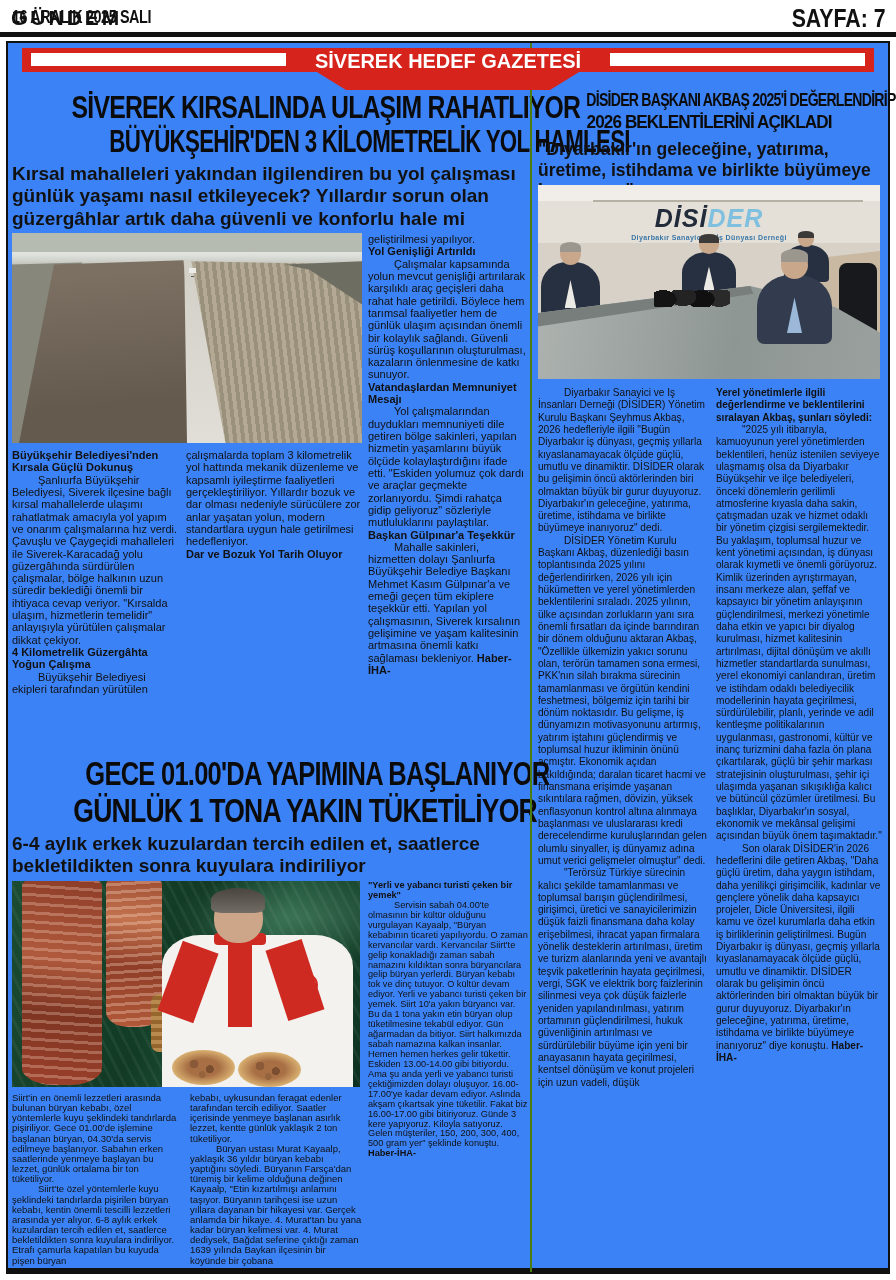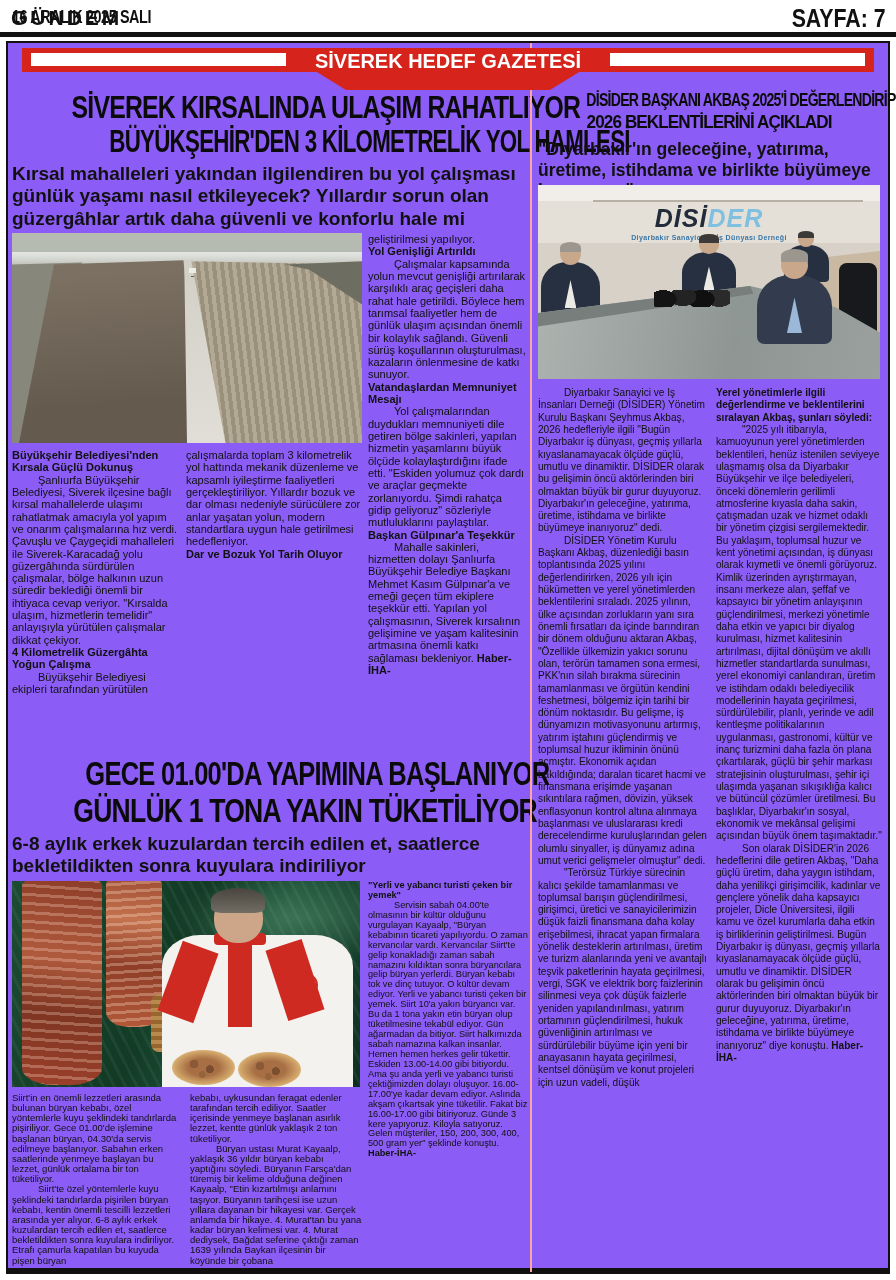--- a/index.html
+++ b/index.html
@@ -3,32 +3,32 @@
 <meta charset="utf-8">
 <style>
   *{margin:0;padding:0;box-sizing:border-box}
   html,body{width:896px;height:1280px}
   body{font-family:"Liberation Sans",sans-serif;background:#fff;color:#111;position:relative;overflow:hidden}
   .hdr{position:absolute;top:0;left:0;width:896px;height:32px;background:#fff}
   .hdr .date{position:absolute;left:12px;top:7px;font-size:18px;font-weight:bold;transform:scaleX(.8);transform-origin:left;white-space:nowrap;letter-spacing:-.5px}
   .hdr .sec{position:absolute;left:11px;right:0;top:6px;text-align:left;font-size:21px;font-weight:bold;letter-spacing:3px}
   .hdr .pg{position:absolute;right:10px;top:3px;font-size:26px;font-weight:bold;transform:scaleX(.82);transform-origin:right;white-space:nowrap}
   .rule{position:absolute;top:32px;left:0;width:896px;height:5px;background:#111}
-  .box{position:absolute;left:6px;top:41px;width:884px;height:1233px;border:2px solid #111;border-bottom-width:6px;background:#8b5cf6}
+  .box{position:absolute;left:6px;top:41px;width:884px;height:1233px;border:2px solid #111;border-bottom-width:6px;background:#3b82f6}
   
   .ribbon{position:absolute;left:14px;top:5px;width:852px;height:42px;z-index:5}
   .ribbon .bar{position:absolute;top:0;left:0;right:0;height:24px;background:#d6231c}
   .ribbon .wl{position:absolute;top:5px;left:9px;width:255px;height:13px;background:#fff}
   .ribbon .wr{position:absolute;top:5px;right:9px;width:255px;height:13px;background:#fff}
   .ribbon .ctr{position:absolute;left:50%;top:0;transform:translateX(-50%);width:340px;height:42px;background:#d6231c;-webkit-clip-path:polygon(0 0,100% 0,80% 100%,20% 100%);clip-path:polygon(0 0,100% 0,80% 100%,20% 100%)}
   .ribbon .ttl{position:absolute;left:0;right:0;top:1px;text-align:center;color:#fff;font-size:21px;font-weight:bold;white-space:nowrap}
   .ribbon .ttl span{display:inline-block;transform:scaleX(.95)}
   
   .lcol{position:absolute;left:0;top:0;width:522px;height:1229px}
-  .rcol{position:absolute;left:522px;top:0;width:358px;height:1229px;border-left:2px solid #fca5a5}
+  .rcol{position:absolute;left:522px;top:0;width:358px;height:1229px;border-left:2px solid #4d7c0f}
   
   .hl{position:absolute;text-align:center;font-weight:bold;white-space:nowrap;color:#0b0b0b}
   .hl span{display:inline-block;transform:scaleX(var(--sx,1));transform-origin:center;letter-spacing:-1px}
   .sub{position:absolute;font-weight:bold;line-height:1.18;color:#111}
   
   .colbox{position:absolute;overflow:hidden}
   .colbox p{margin:0}
   .b{font-weight:bold}
   .ind{text-indent:26px}
   .a1t{font-size:11px;line-height:1.12}
@@ -156,21 +156,21 @@
         <p class="b">Vatandaşlardan Memnuniyet Mesajı</p>
         <p class="ind">Yol çalışmalarından duydukları memnuniyeti dile getiren bölge sakinleri, yapılan hizmetin yaşamlarını büyük ölçüde kolaylaştırdığını ifade etti. "Eskiden yolumuz çok dardı ve araçlar geçmekte zorlanıyordu. Şimdi rahatça gidip geliyoruz" sözleriyle mutluluklarını paylaştılar.</p>
         <p class="b">Başkan Gülpınar'a Teşekkür</p>
         <p class="ind"><span>Mahalle sakinleri, hizmetten dolayı Şanlıurfa Büyükşehir Belediye Başkanı Mehmet Kasım Gülpınar'a ve emeği geçen tüm ekiplere teşekkür etti. Yapılan yol çalışmasının, Siverek kırsalının gelişimine ve yaşam kalitesinin artmasına önemli katkı sağlaması bekleniyor.</span> <span class="sig">Haber-İHA-</span></p>
       </div>
 
       <div class="hl" style="top:712px;left:0;width:522px;font-size:34px;line-height:1.09">
         <span style="--sx:.75">GECE 01.00'DA YAPIMINA BAŞLANIYOR</span><br>
         <span style="--sx:.78">GÜNLÜK 1 TONA YAKIN TÜKETİLİYOR</span>
       </div>
-      <div class="sub" style="top:790px;left:4px;width:510px;font-size:19px">6-8 aylık erkek kuzulardan tercih edilen et, saatlerce bekletildikten sonra kuyulara indiriliyor</div>
+      <div class="sub" style="top:790px;left:4px;width:510px;font-size:19px">6-4 aylık erkek kuzulardan tercih edilen et, saatlerce bekletildikten sonra kuyulara indiriliyor</div>
 
       <div class="ph ph-chef" style="left:4px;top:838px;width:348px;height:206px">
         <div class="pc-rope"></div>
         <div class="pc-meat1"></div>
         <div class="pc-meat2"></div>
         <div class="pc-chairb"></div>
         <div class="pc-jacket"></div>
         <div class="pc-bandl"></div>
         <div class="pc-bandr"></div>
         <div class="pc-redc"></div>

